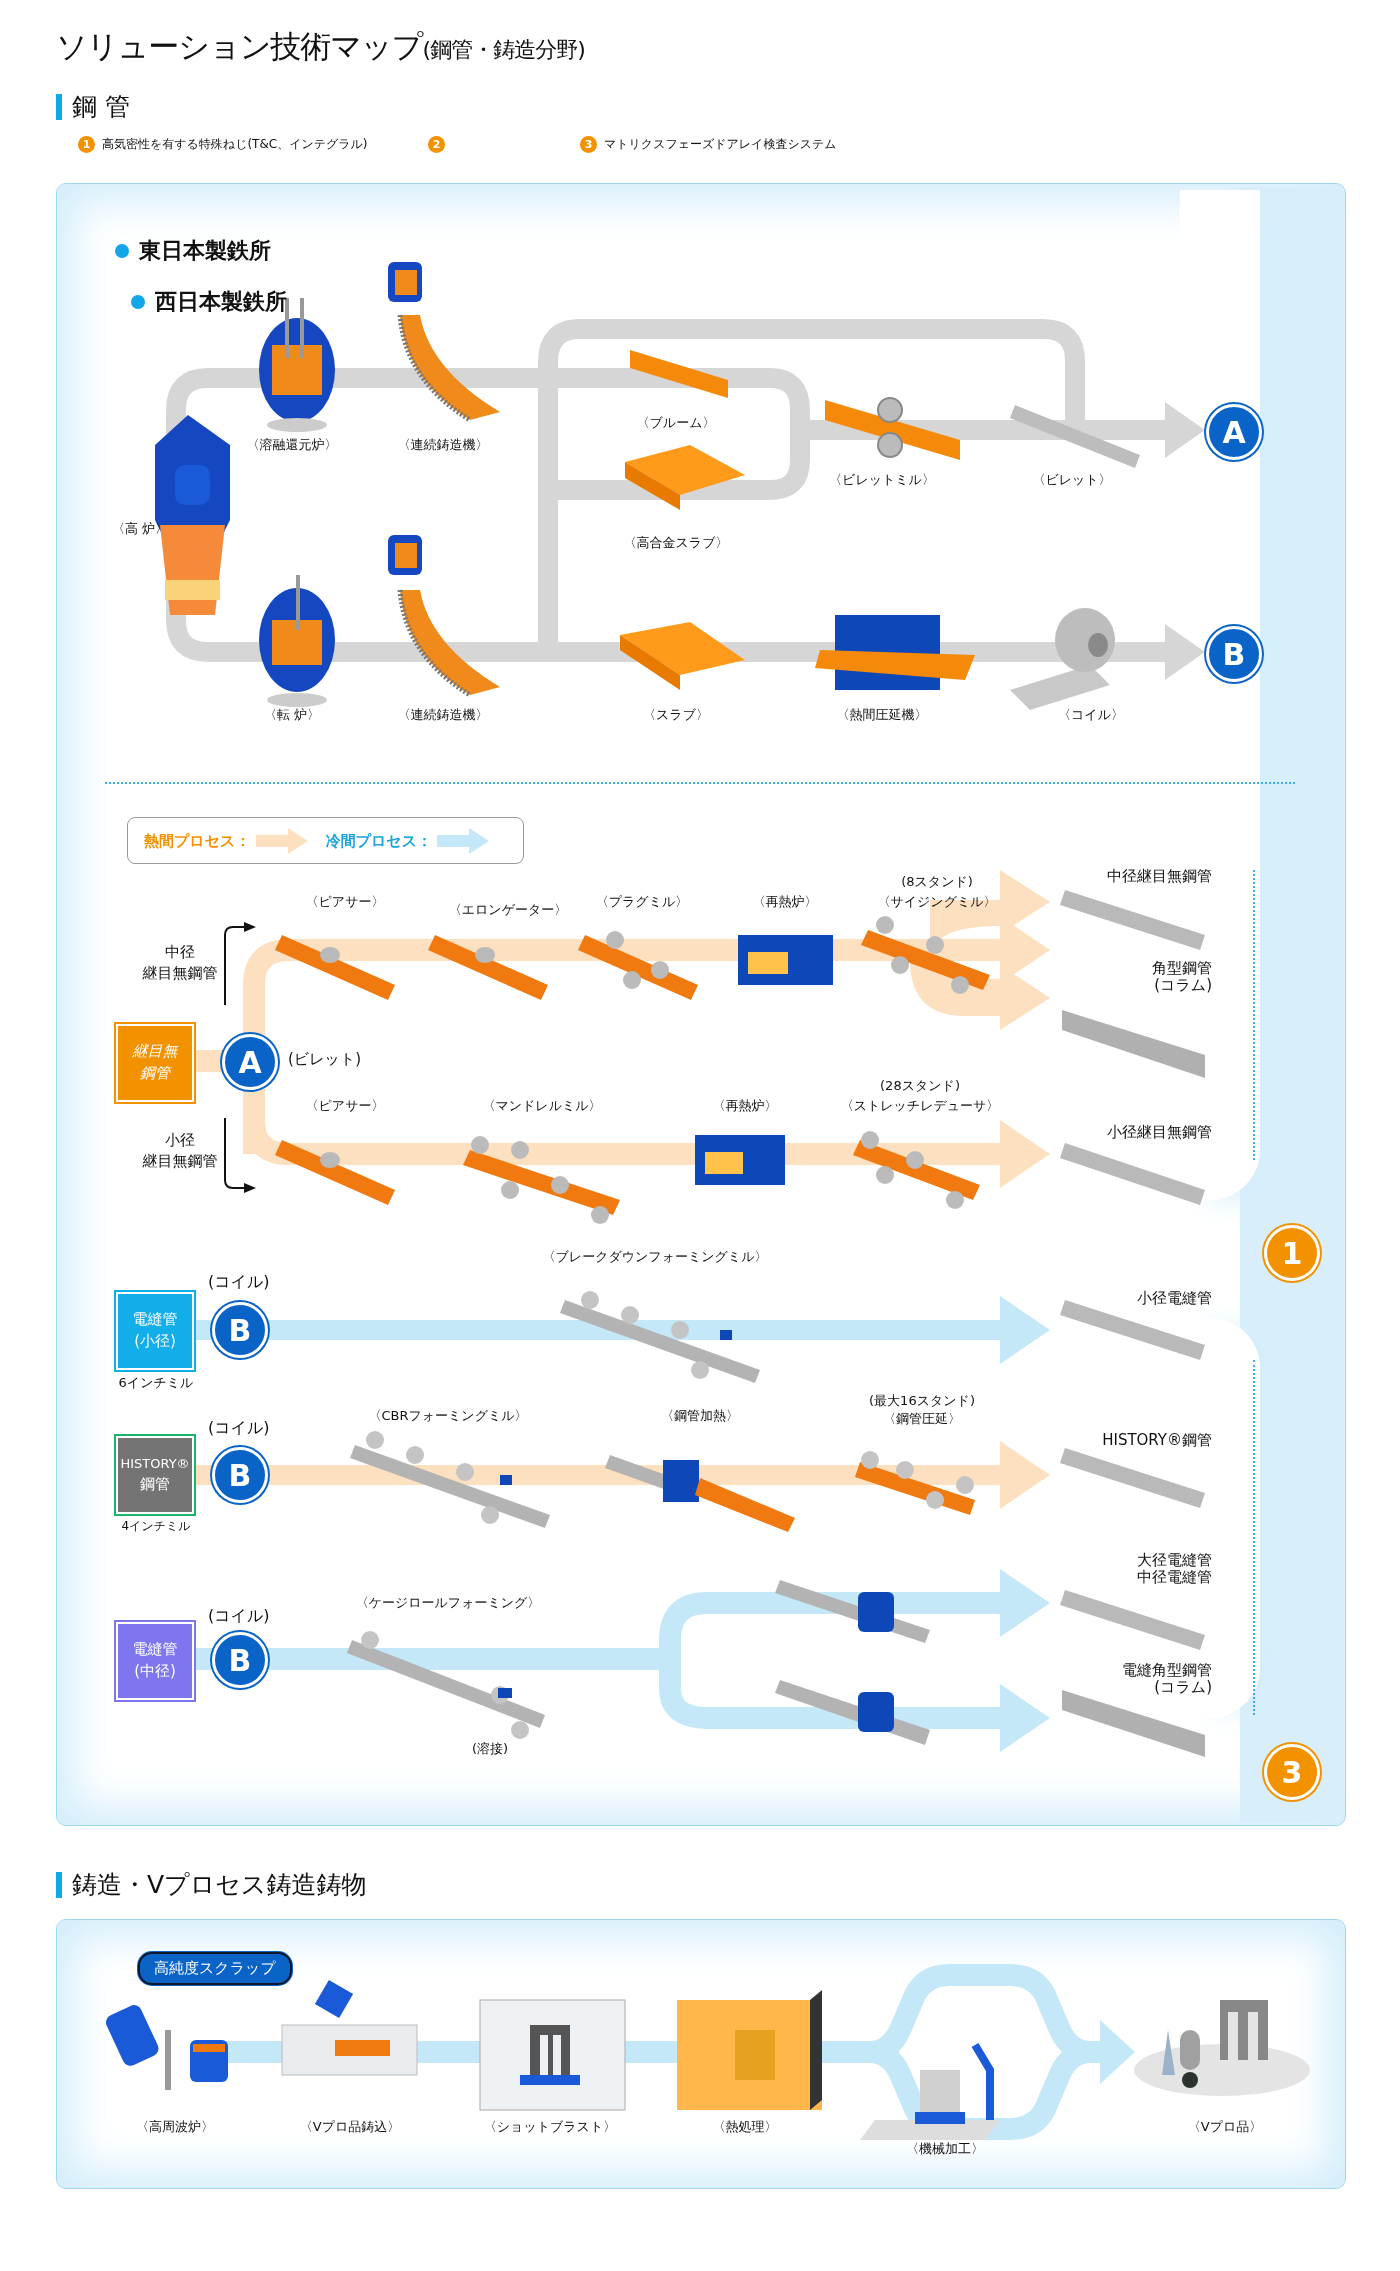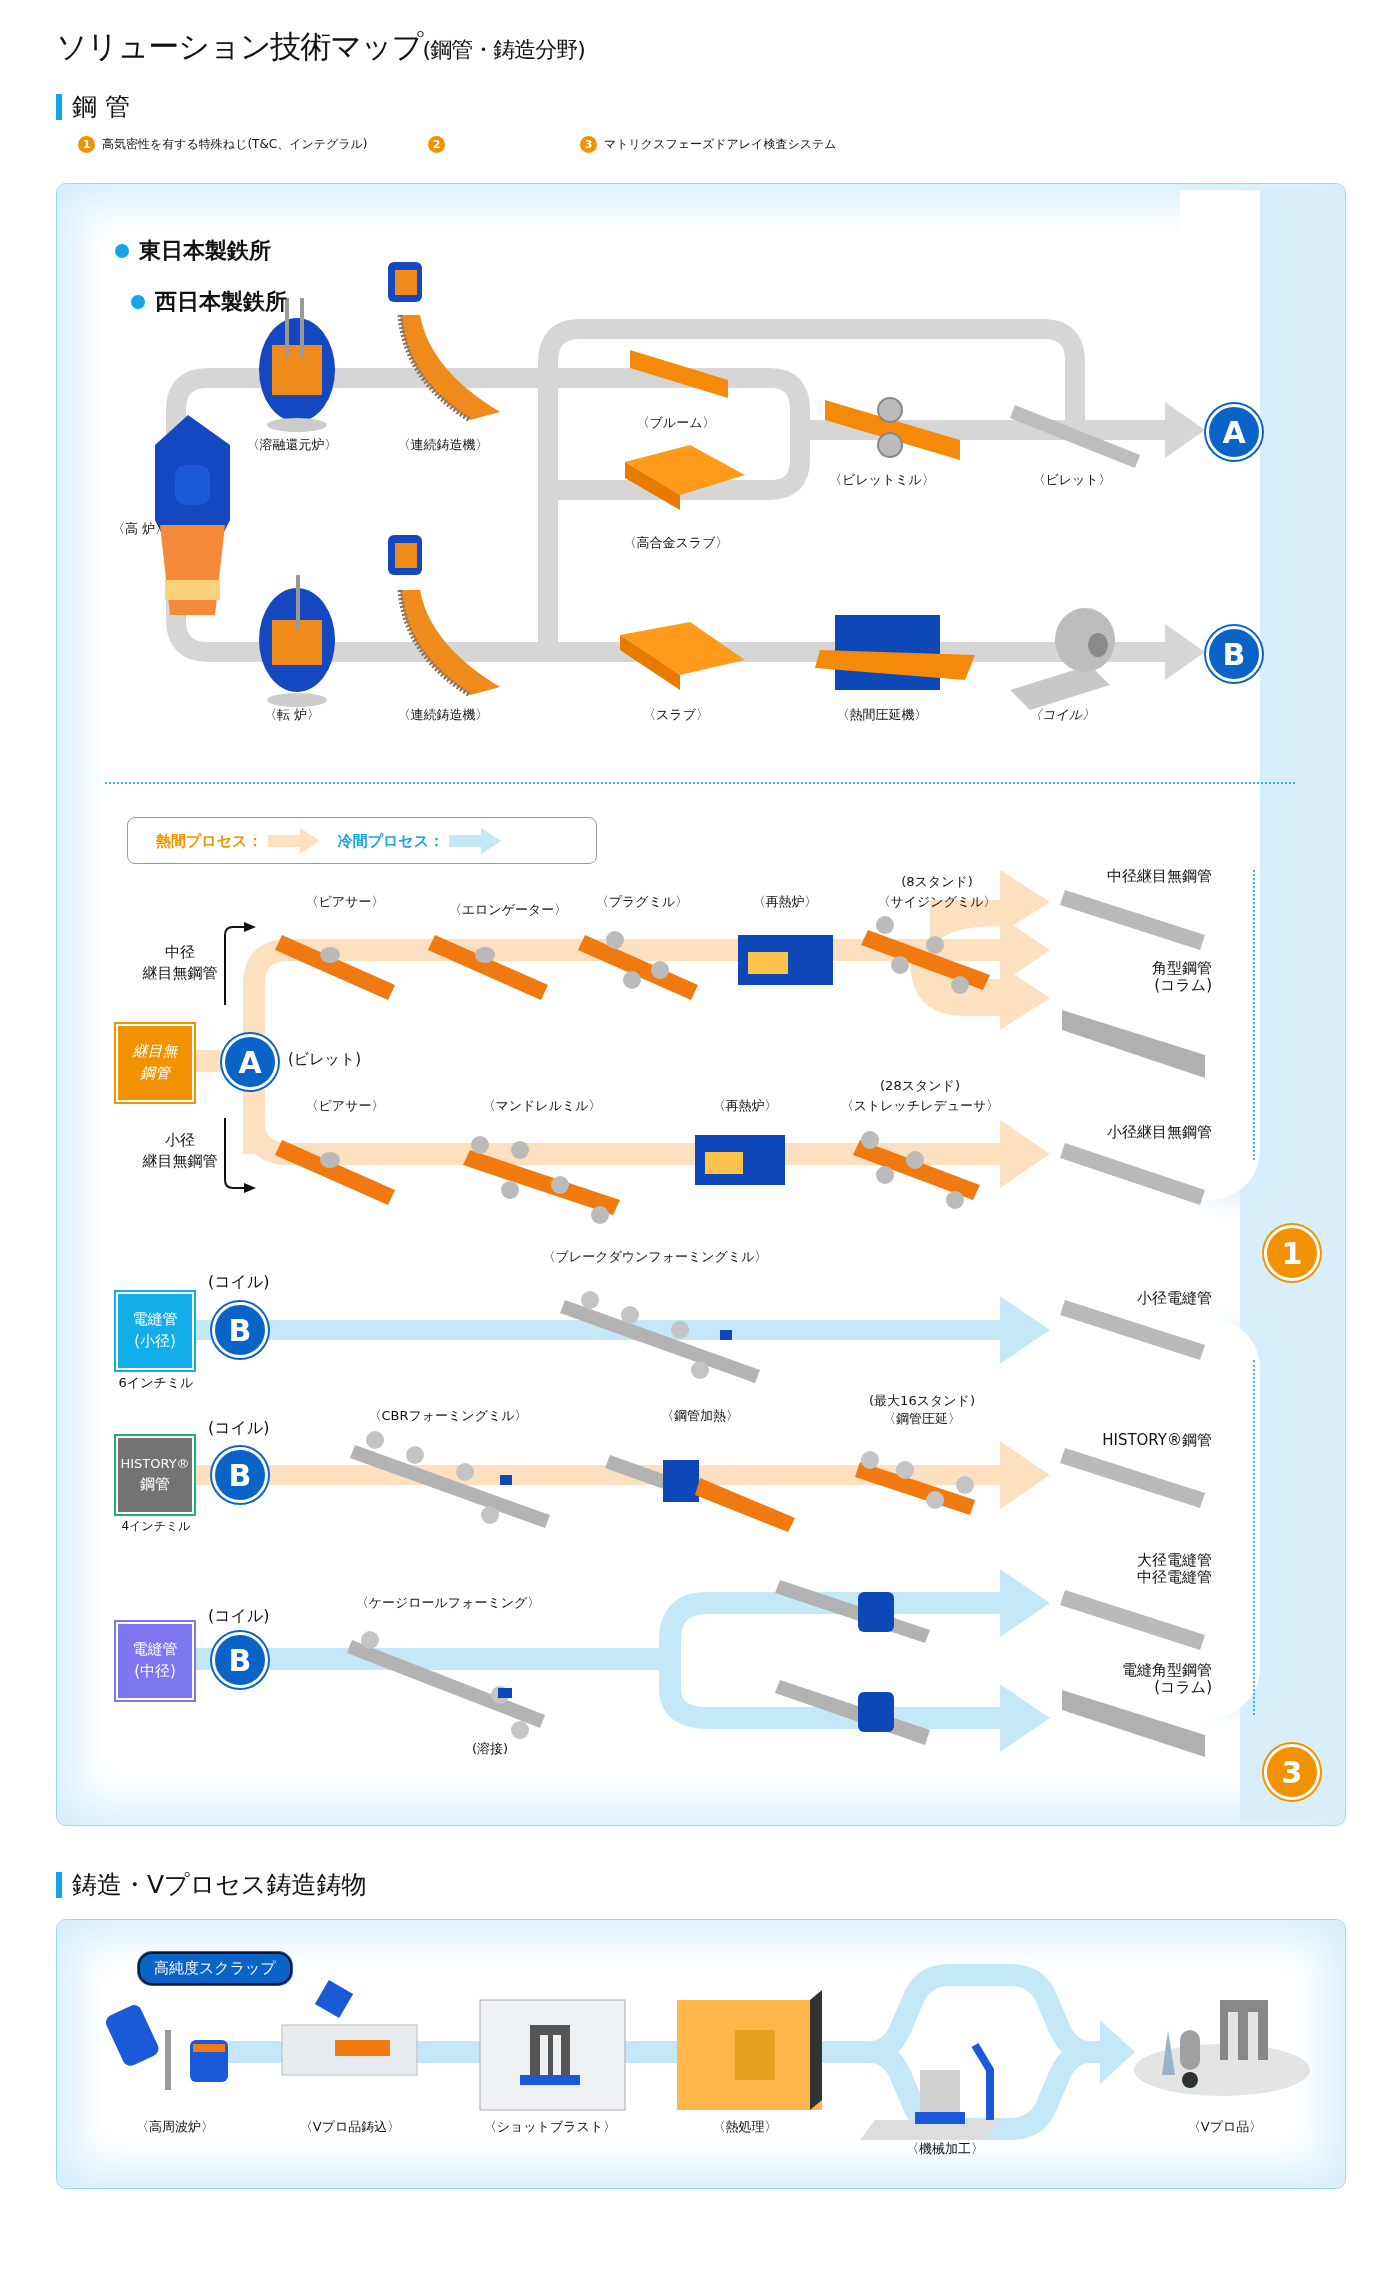--- a/index.html
+++ b/index.html
@@ -14,21 +14,21 @@
   .panel { border: 1px solid #9fd7f0; border-radius: 10px; background: #ffffff; box-shadow: inset 0 0 40px 18px #d4eefb; }
   .right-strip { background: #d8effb; }
   .mill-site { font-size: 22px; font-weight: bold; display: flex; align-items: center; white-space: nowrap; }
   .mill-site .dot { width: 14px; height: 14px; border-radius: 50%; background: #12a6e8; margin-right: 10px; }
   .lbl { font-size: 13px; white-space: nowrap; text-align: center; transform: translateX(-50%); }
   .lbl-s { font-size: 13px; white-space: nowrap; text-align: center; transform: translateX(-50%); }
   .lbl-r { font-size: 15px; white-space: nowrap; text-align: right; line-height: 1.15; }
   .circ { width: 56px; height: 56px; border-radius: 50%; background: #0a64c8; border: 3px solid #fff; box-shadow: 0 0 0 2px #0a64c8; color: #fff; font-size: 30px; font-weight: bold; display: flex; align-items: center; justify-content: center; transform: translate(-50%, -50%); }
   .circ-o { width: 56px; height: 56px; border-radius: 50%; background: #f39200; border: 3px solid #fff; box-shadow: 0 0 0 2px #f39200; color: #fff; font-size: 30px; font-weight: bold; display: flex; align-items: center; justify-content: center; transform: translate(-50%, -50%); }
   .prodbox { width: 78px; height: 78px; color: #fff; font-size: 15px; text-align: center; display: flex; flex-direction: column; align-items: center; justify-content: center; line-height: 1.45; border: 2px solid #fff; outline: 2px solid; }
-  .legend-box { left: 127px; top: 817px; width: 470px; height: 47px; border: 1px solid #999; border-radius: 8px; display: flex; align-items: center; padding-left: 28px; gap: 18px; font-size: 15px; font-weight: bold; }
+  .legend-box { left: 127px; top: 817px; width: 397px; height: 47px; border: 1px solid #999; border-radius: 8px; display: flex; align-items: center; padding-left: 16px; gap: 18px; font-size: 15px; font-weight: bold; }
   .legend-box .hot { color: #f39200; }
   .legend-box .cold { color: #1aa3e0; }
   .arrowlegend { width: 52px; height: 26px; display: inline-block; vertical-align: middle; }
   .dotted-h { border-top: 2px dotted #36b3ea; }
   .dotted-v { border-left: 2px dotted #36b3ea; }
   .speech { background: #0a64c8; color: #fff; font-size: 15px; border-radius: 14px; padding: 5px 14px; border: 2px solid #0f172a; box-shadow: 0 0 0 1px #0a64c8; white-space: nowrap; }
   svg { position: absolute; left: 0; top: 0; }
 </style>
 </head>
 <body>
@@ -284,21 +284,21 @@
 <div class="abs lbl" style="left:292px; top:436px;">〈溶融還元炉〉</div>
 <div class="abs lbl" style="left:443px; top:436px;">〈連続鋳造機〉</div>
 <div class="abs lbl" style="left:292px; top:706px;">〈転 炉〉</div>
 <div class="abs lbl" style="left:443px; top:706px;">〈連続鋳造機〉</div>
 <div class="abs lbl" style="left:676px; top:414px;">〈ブルーム〉</div>
 <div class="abs lbl" style="left:676px; top:534px;">〈高合金スラブ〉</div>
 <div class="abs lbl" style="left:676px; top:706px;">〈スラブ〉</div>
 <div class="abs lbl" style="left:882px; top:471px;">〈ビレットミル〉</div>
 <div class="abs lbl" style="left:1072px; top:471px;">〈ビレット〉</div>
 <div class="abs lbl" style="left:882px; top:706px;">〈熱間圧延機〉</div>
-<div class="abs lbl" style="left:1062px; top:706px;font-style:italic;">〈コイル〉</div>
+<div class="abs lbl" style="left:1091px; top:706px;">〈コイル〉</div>
 
 <div class="abs circ" style="left:1234px; top:432px;">A</div>
 <div class="abs circ" style="left:1234px; top:654px;">B</div>
 
 <div class="abs dotted-h" style="left:105px; top:782px; width:1190px;"></div>
 
 <div class="abs legend-box">
   <span class="hot">
     <span>熱間プロセス：</span>
     <svg class="arrowlegend" viewBox="0 0 52 26" style="position:static;">

